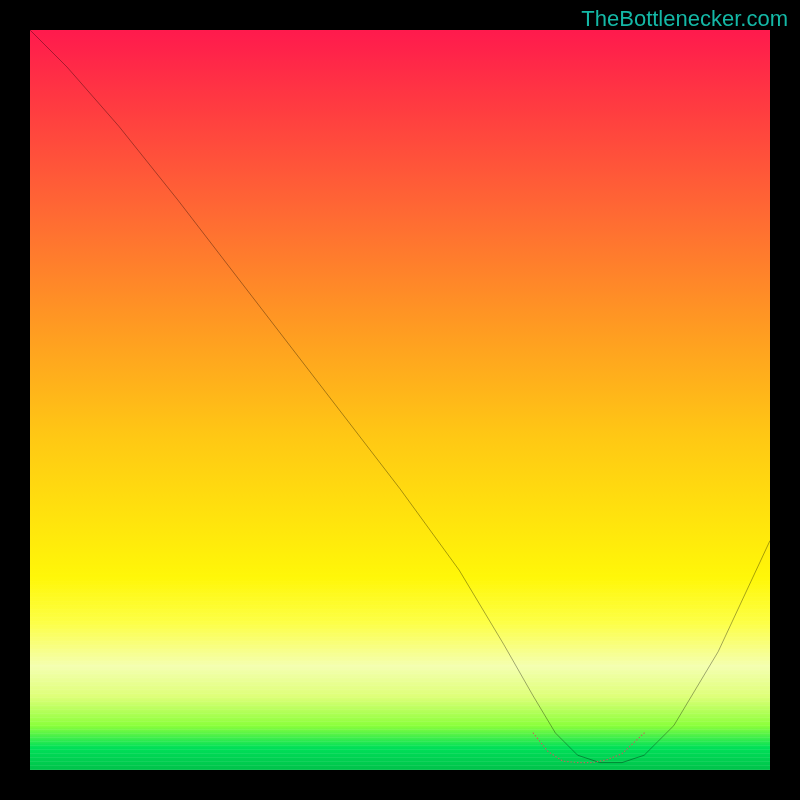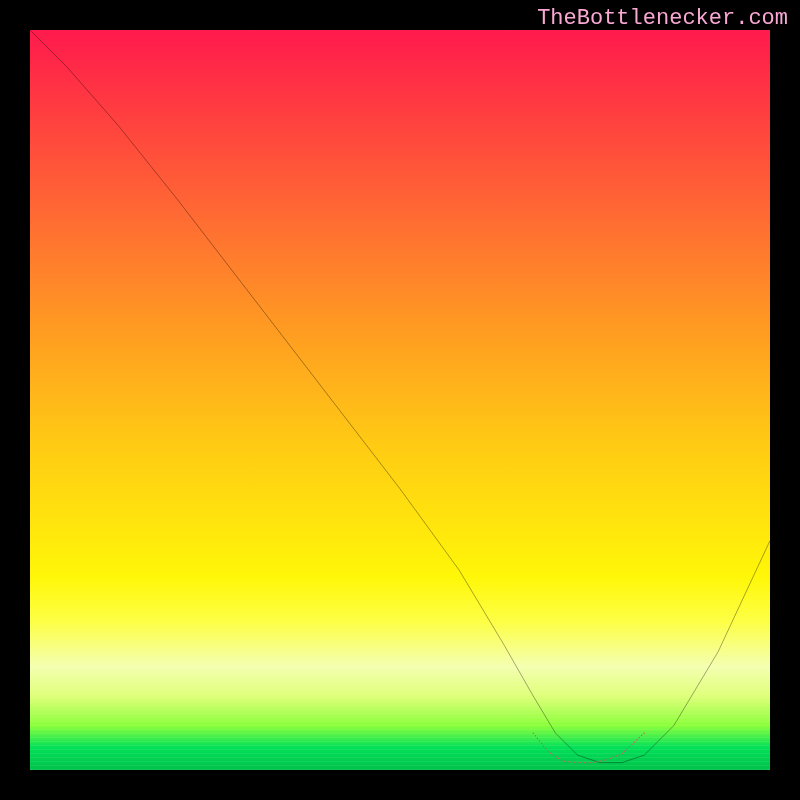--- a/index.html
+++ b/index.html
@@ -12,24 +12,24 @@
   }
   .wrapper {
     position: relative;
     width: 800px;
     height: 800px;
   }
   .watermark {
     position: absolute;
     top: 6px;
     right: 12px;
-    font-family: Liberation Mono, monospace;
+    font-family: Liberation Sans, sans-serif;
     font-size: 22px;
     font-weight: 400;
-    color: #f9a8d4;
+    color: #14b8a6;
     z-index: 4;
     user-select: none;
   }
   .plot-frame {
     position: absolute;
     left: 30px;
     top: 30px;
     width: 740px;
     height: 740px;
     background: #000;

